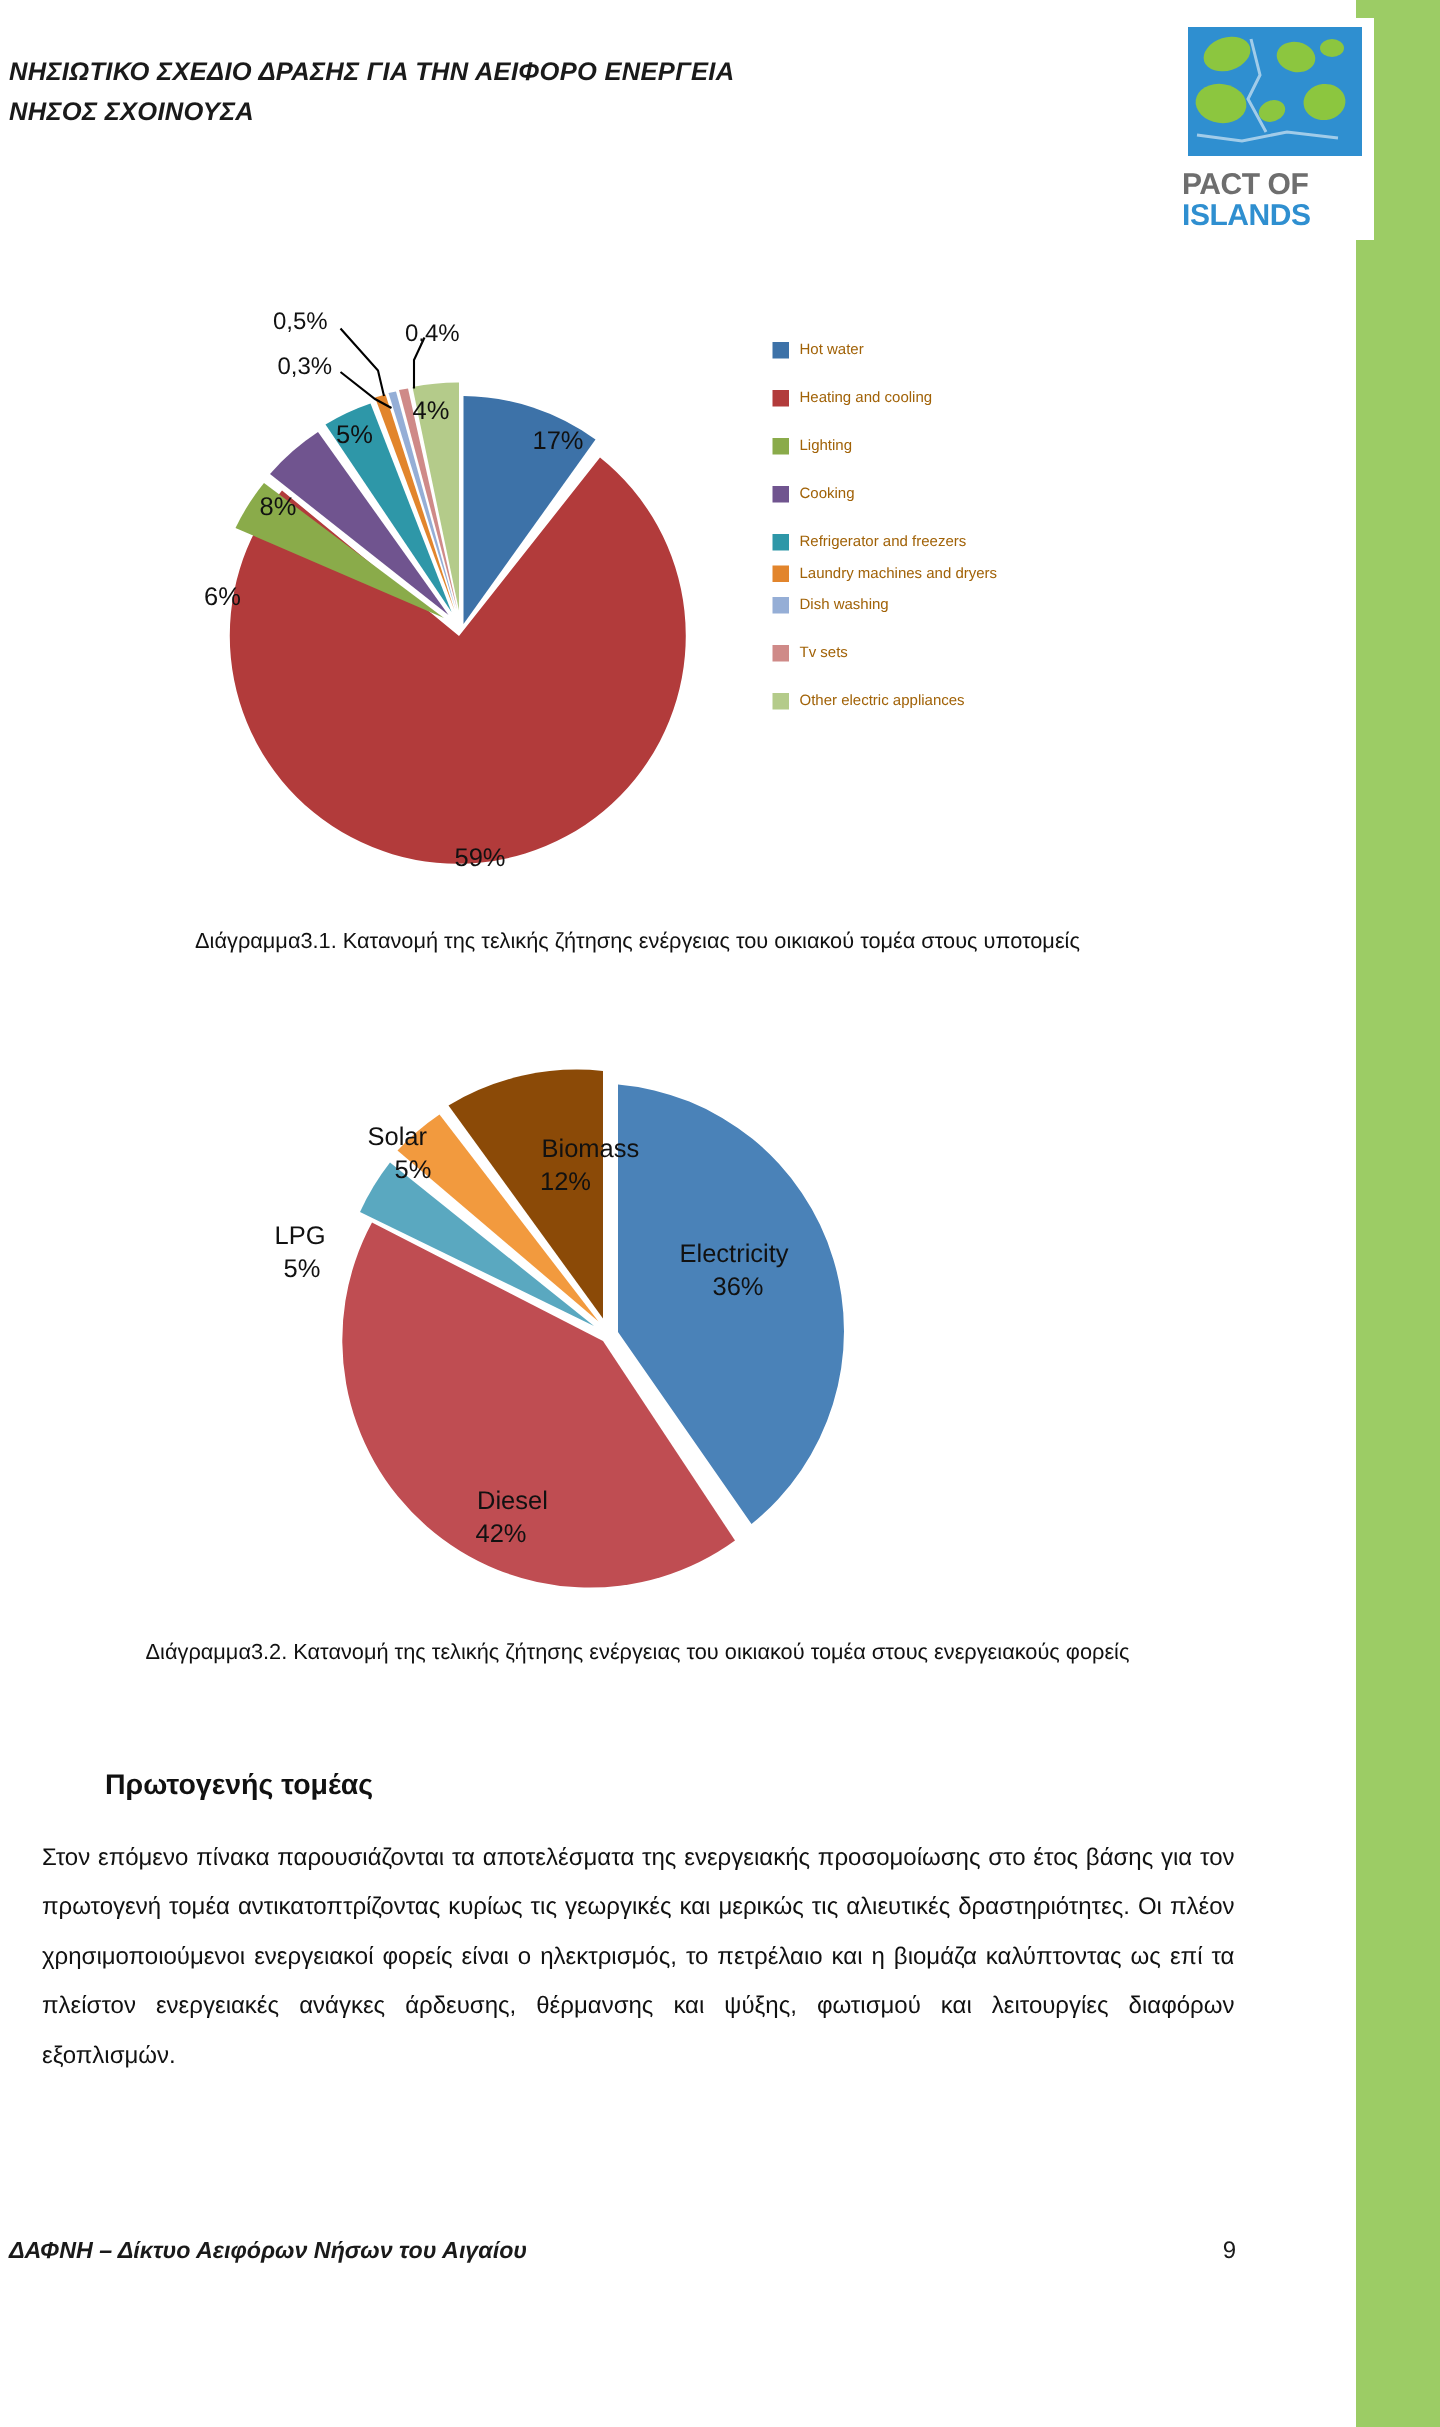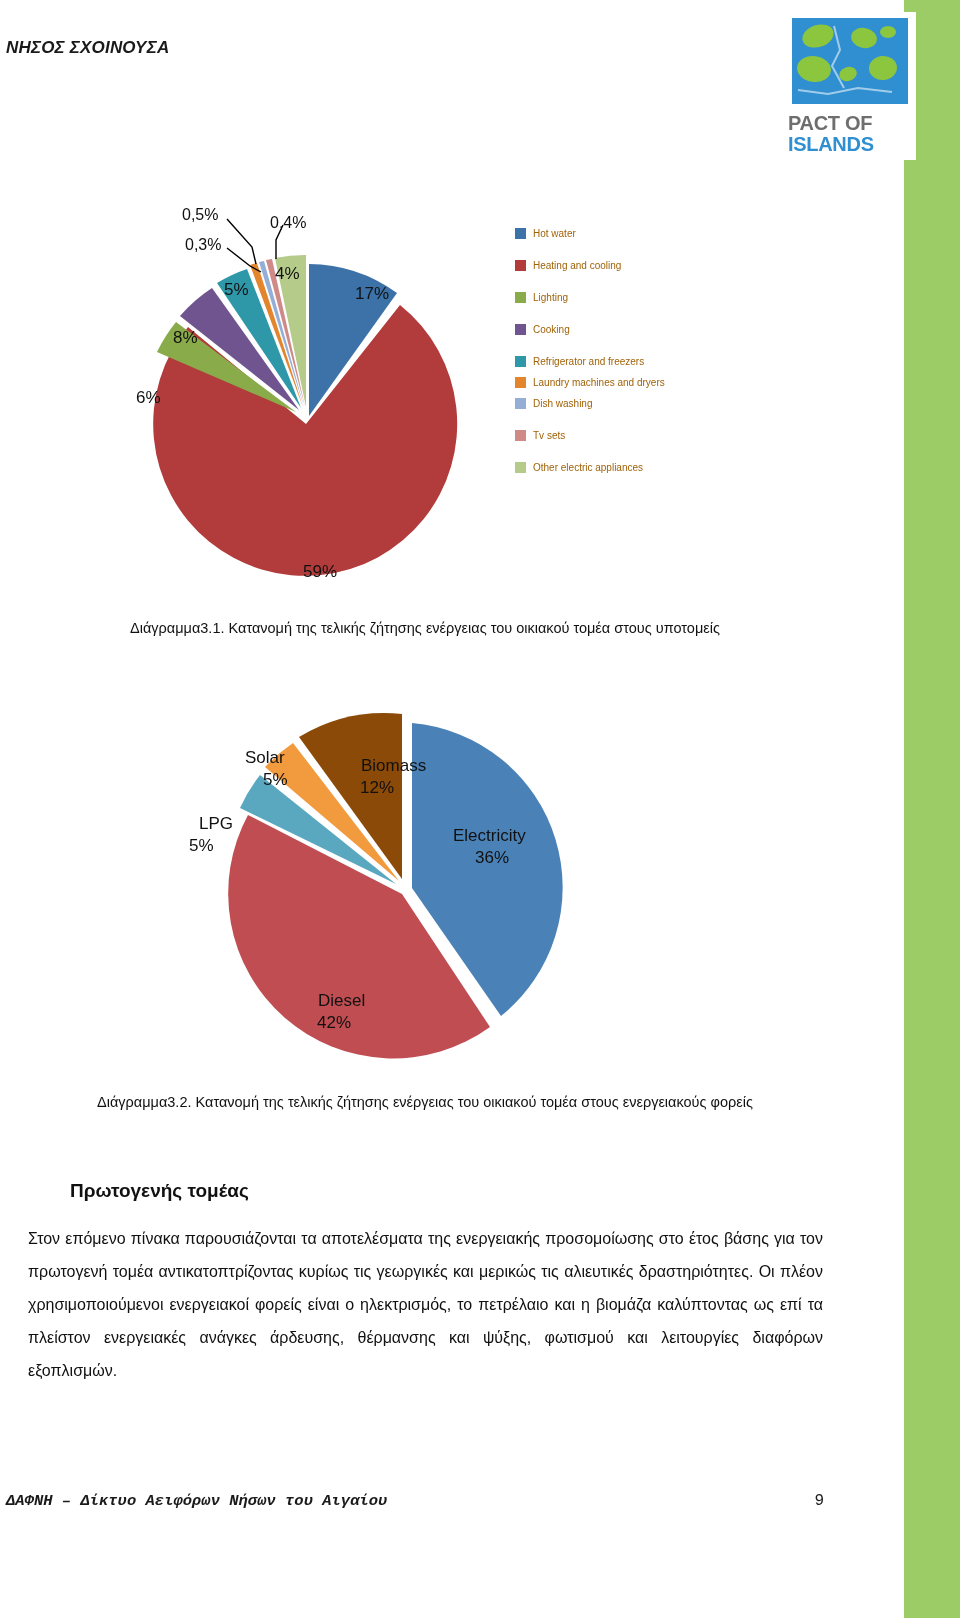--- a/index.html
+++ b/index.html
@@ -150,41 +150,41 @@
 
   
   .footer {
     position: absolute;
     bottom: 108px;
     left: 6px;
     width: 818px;
     display: flex;
     justify-content: space-between;
     align-items: flex-end;
-    font-family: Liberation Mono, monospace;
   }
   .footer-left {
     font-style: italic;
     font-weight: bold;
     font-size: 15.5px;
     color: #1a1a1a;
     white-space: nowrap;
   }
   .footer-page {
     font-size: 16px;
     color: #1a1a1a;
   }
 </style>
 </head>
 <body>
 
 <div class="green-band"></div>
 <div class="logo-white-plate"></div>
 
 <div class="header">
+  <div class="line">ΝΗΣΙΩΤΙΚΟ ΣΧΕΔΙΟ ΔΡΑΣΗΣ ΓΙΑ ΤΗΝ ΑΕΙΦΟΡΟ ΕΝΕΡΓΕΙΑ</div>
   <div class="line">ΝΗΣΟΣ ΣΧΟΙΝΟΥΣΑ</div>
 </div>
 
 <div class="logo">
   <svg width="124" height="92" viewBox="0 0 124 92">
     <rect x="4" y="2" width="116" height="86" fill="#2f8fd0"></rect>
     <g fill="#8cc63f">
       <ellipse cx="30" cy="20" rx="16" ry="11" transform="rotate(-18 30 20)"></ellipse>
       <ellipse cx="76" cy="22" rx="13" ry="10" transform="rotate(12 76 22)"></ellipse>
       <ellipse cx="26" cy="53" rx="17" ry="13" transform="rotate(8 26 53)"></ellipse>
@@ -304,21 +304,21 @@
         <path fill="#8b4a07" d="M 197 183 L 94 41 A 165 165 0 0 1 197 18 Z"></path>
       </g>
     </svg>
 
     <span class="slice-label" style="left:248px; top:130px;">Electricity</span>
     <span class="slice-label" style="left:270px; top:152px;">36%</span>
 
     <span class="slice-label" style="left:113px; top:295px;">Diesel</span>
     <span class="slice-label" style="left:112px; top:317px;">42%</span>
 
-    <span class="slice-label" style="left:-22px; top:118px;margin-left:16px;">LPG</span>
+    <span class="slice-label" style="left:-22px; top:118px;">LPG</span>
     <span class="slice-label" style="left:-16px; top:140px;">5%</span>
 
     <span class="slice-label" style="left:40px; top:52px;">Solar</span>
     <span class="slice-label" style="left:58px; top:74px;">5%</span>
 
     <span class="slice-label" style="left:156px; top:60px;text-align:right;">Biomass</span>
     <span class="slice-label" style="left:155px; top:82px;">12%</span>
   </div>
 </div>
 

